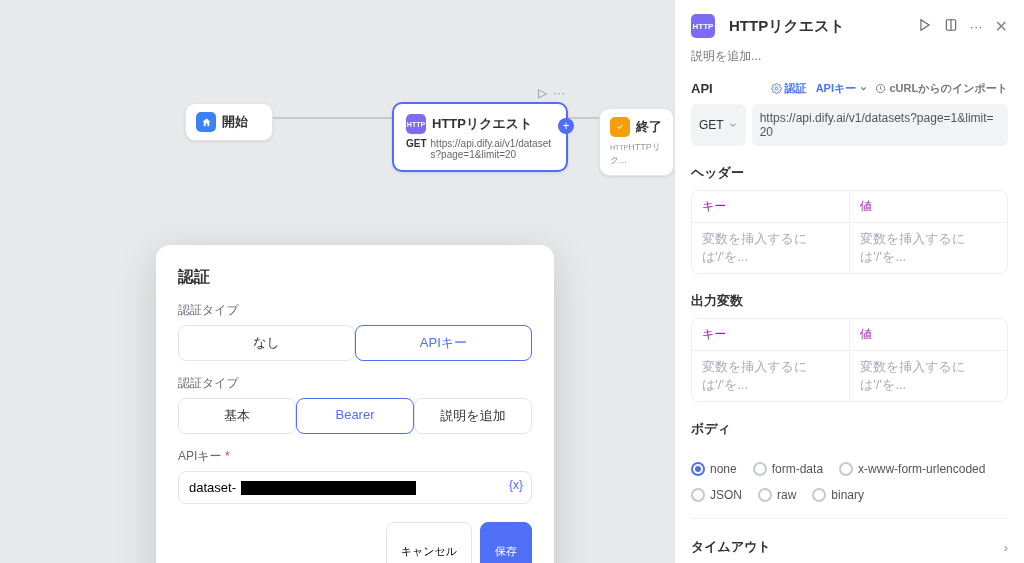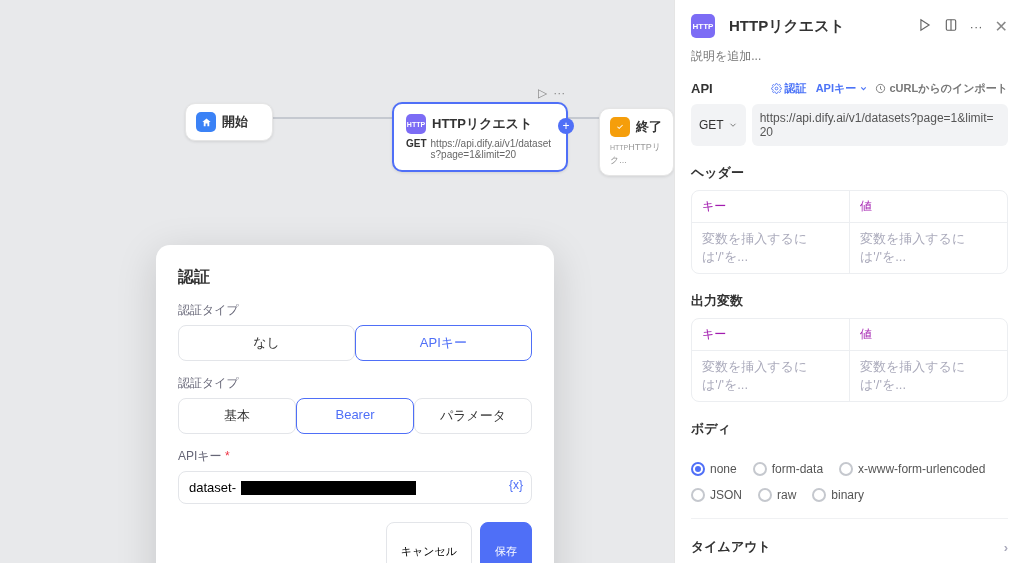--- a/index.html
+++ b/index.html
@@ -203,21 +203,21 @@
   <span class="modal-label">認証タイプ</span>
   <div class="seg-row">
     <div class="seg-btn">なし</div>
     <div class="seg-btn active">APIキー</div>
   </div>
 
   <span class="modal-label">認証タイプ</span>
   <div class="seg-row seg3">
     <div class="seg-btn">基本</div>
     <div class="seg-btn active">Bearer</div>
-    <div class="seg-btn">パラメータ</div>
+    <div class="seg-btn">説明を追加</div>
   </div>
 
   <span class="modal-label">
     <span>APIキー</span> <span class="req">*</span>
   </span>
   <div class="input-wrap">
     <input value="dataset-" style="">
     <span class="redact"></span>
     <span class="var-badge">{x}</span>
   </div>

